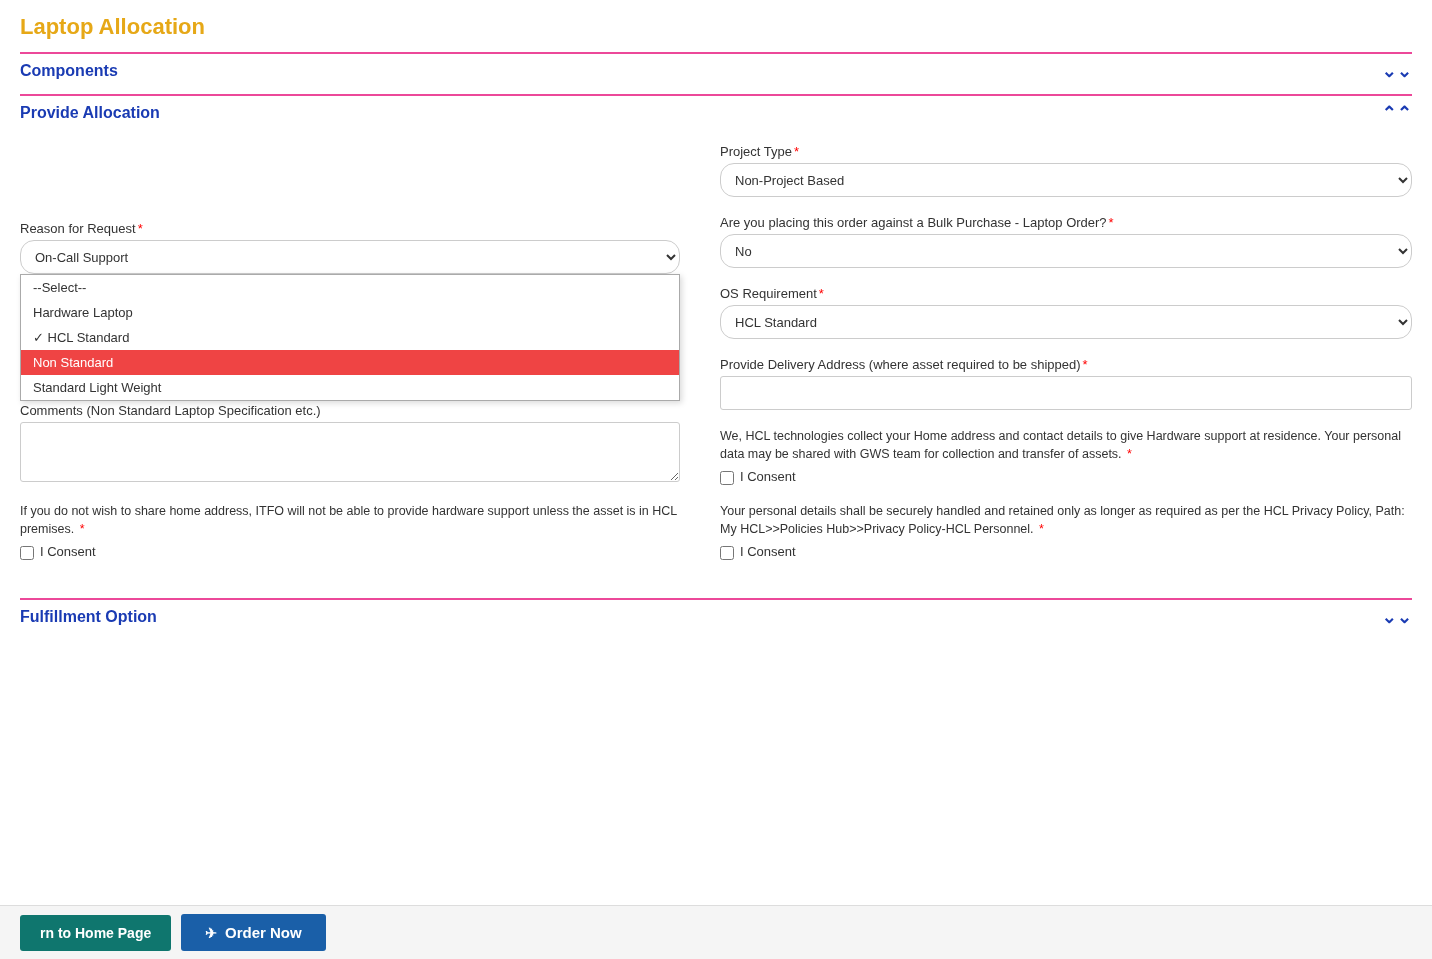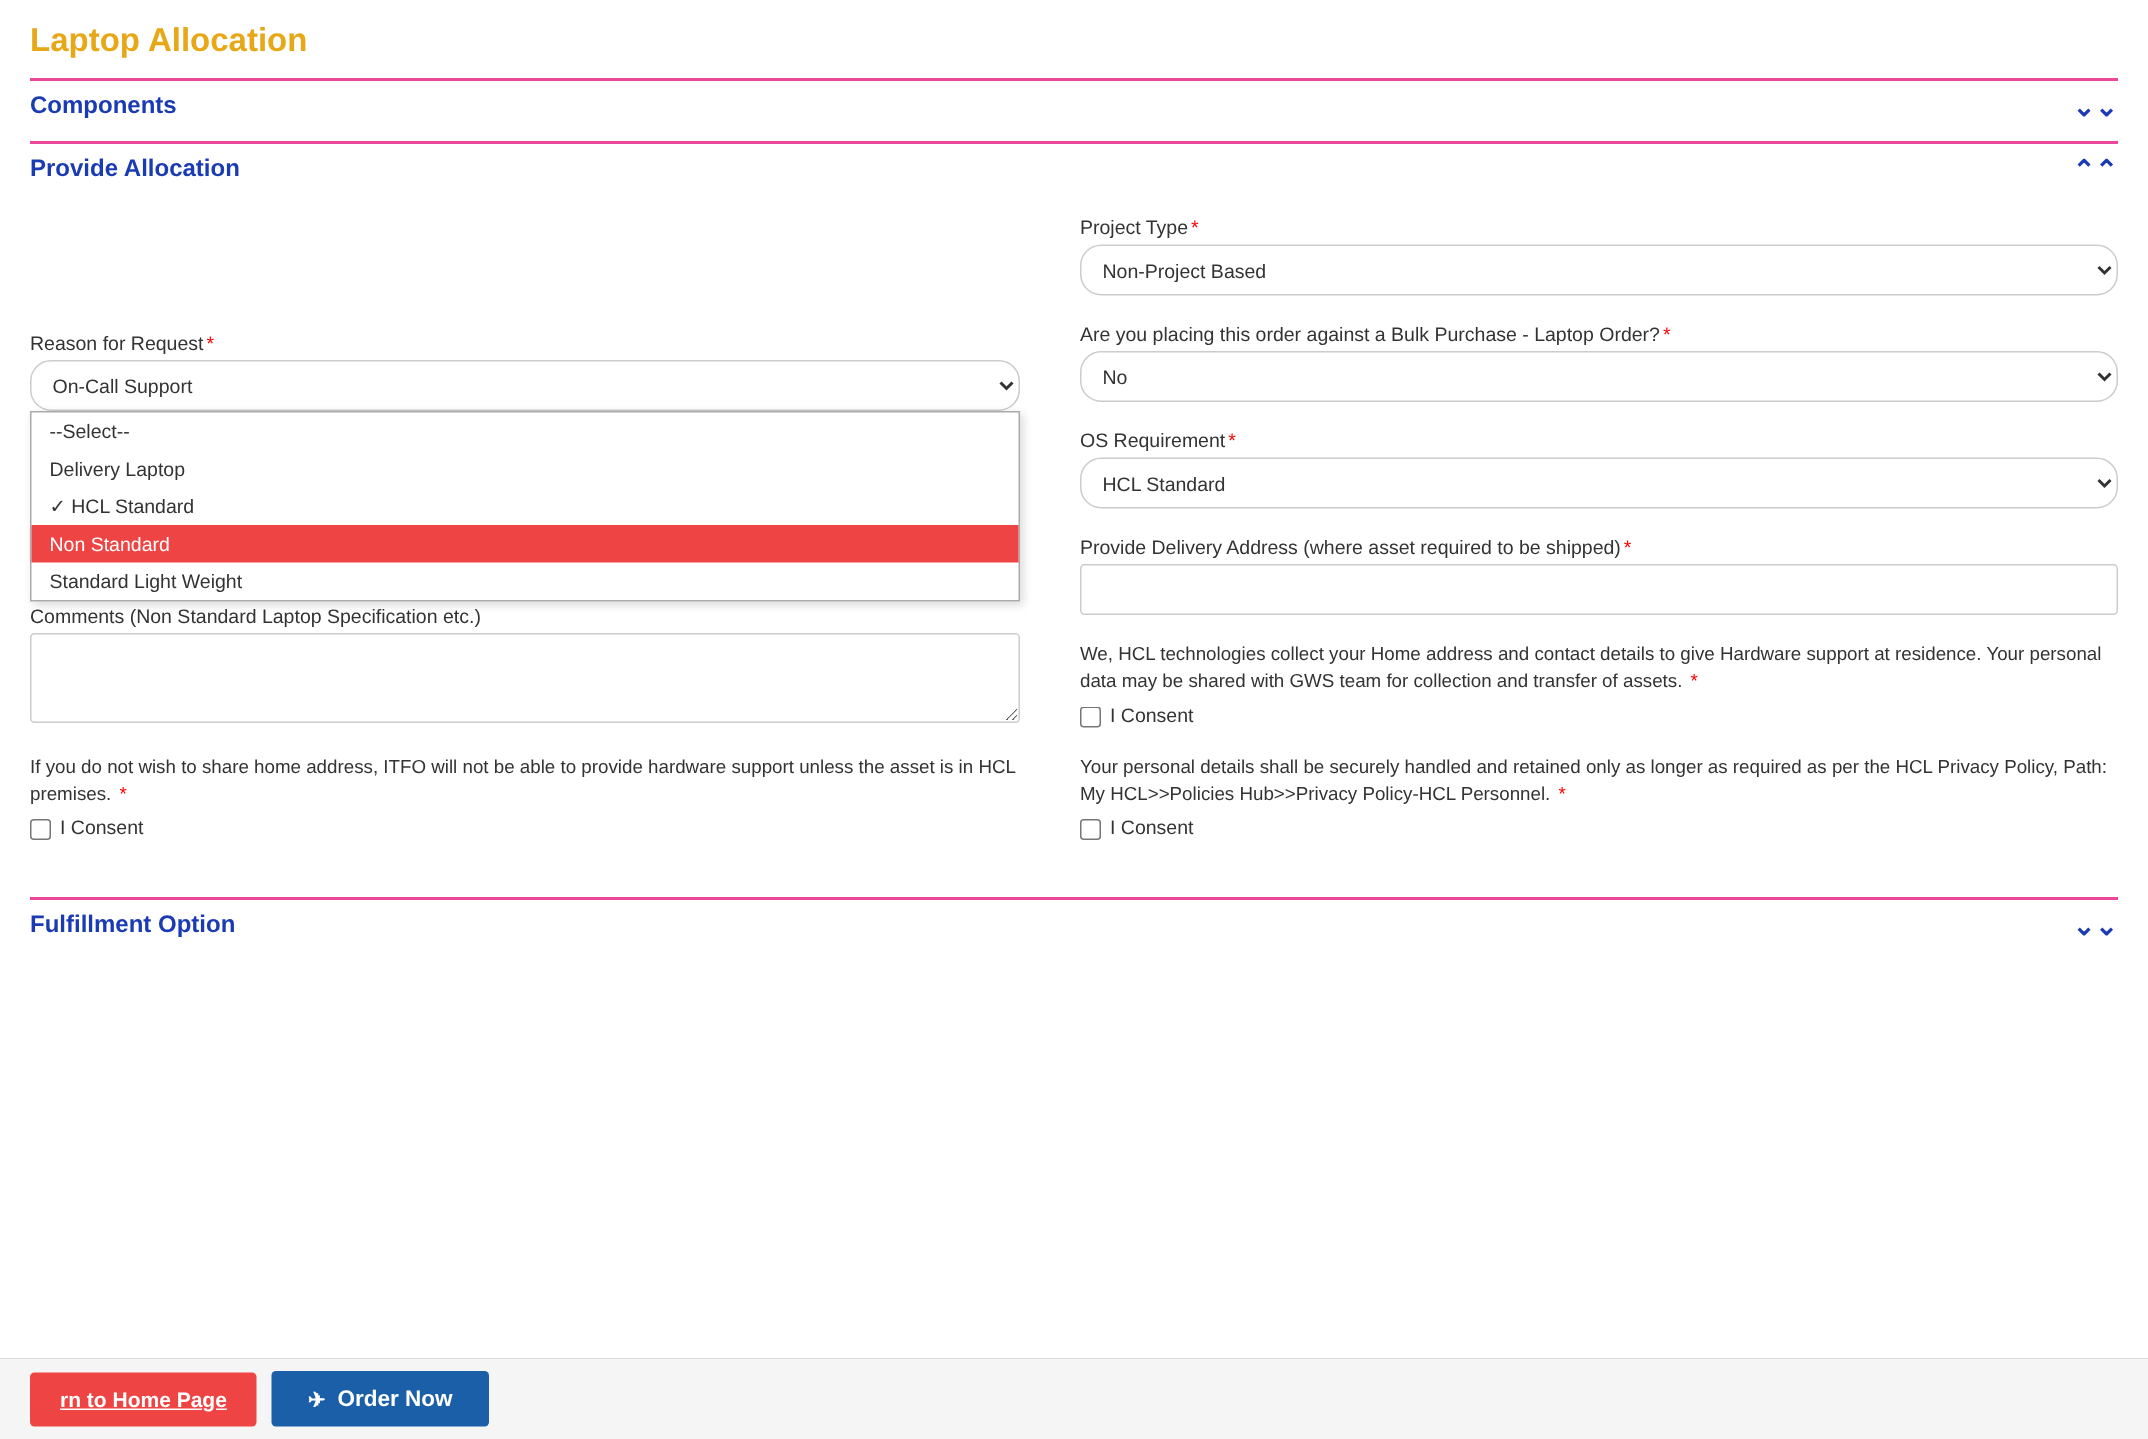--- a/index.html
+++ b/index.html
@@ -141,29 +141,28 @@
       width: 100%;
       background: #f5f5f5;
       border-top: 1px solid #ddd;
       padding: 8px 20px;
       display: flex;
       gap: 10px;
       align-items: center;
       z-index: 200;
     }
     .btn-home {
-      background: #ef4444;
+      background: #0f766e;
       color: #fff;
       border: none;
       padding: 10px 20px;
       font-size: 14px;
       font-weight: bold;
       cursor: pointer;
       border-radius: 3px;
-      text-decoration: underline;
     }
     .btn-order {
       background: #1a5fa8;
       color: #fff;
       border: none;
       padding: 10px 24px;
       font-size: 15px;
       font-weight: bold;
       cursor: pointer;
       border-radius: 3px;
@@ -217,21 +216,21 @@
             <div class="field-label">
               <span>Reason for Request</span><span class="required-star">*</span>
             </div>
             <div class="dropdown-container">
               <select>
                 <option>On-Call Support</option>
               </select>
               
               <div class="dropdown-open">
                 <div class="dropdown-option">--Select--</div>
-                <div class="dropdown-option">Delivery Laptop</div>
+                <div class="dropdown-option">Hardware Laptop</div>
                 <div class="dropdown-option selected-check">HCL Standard</div>
                 <div class="dropdown-option highlighted">Non Standard</div>
                 <div class="dropdown-option">Standard Light Weight</div>
               </div>
             </div>
 
             <div class="type-select-wrapper">
               <select>
                 <option>--Select--</option>
               </select>

